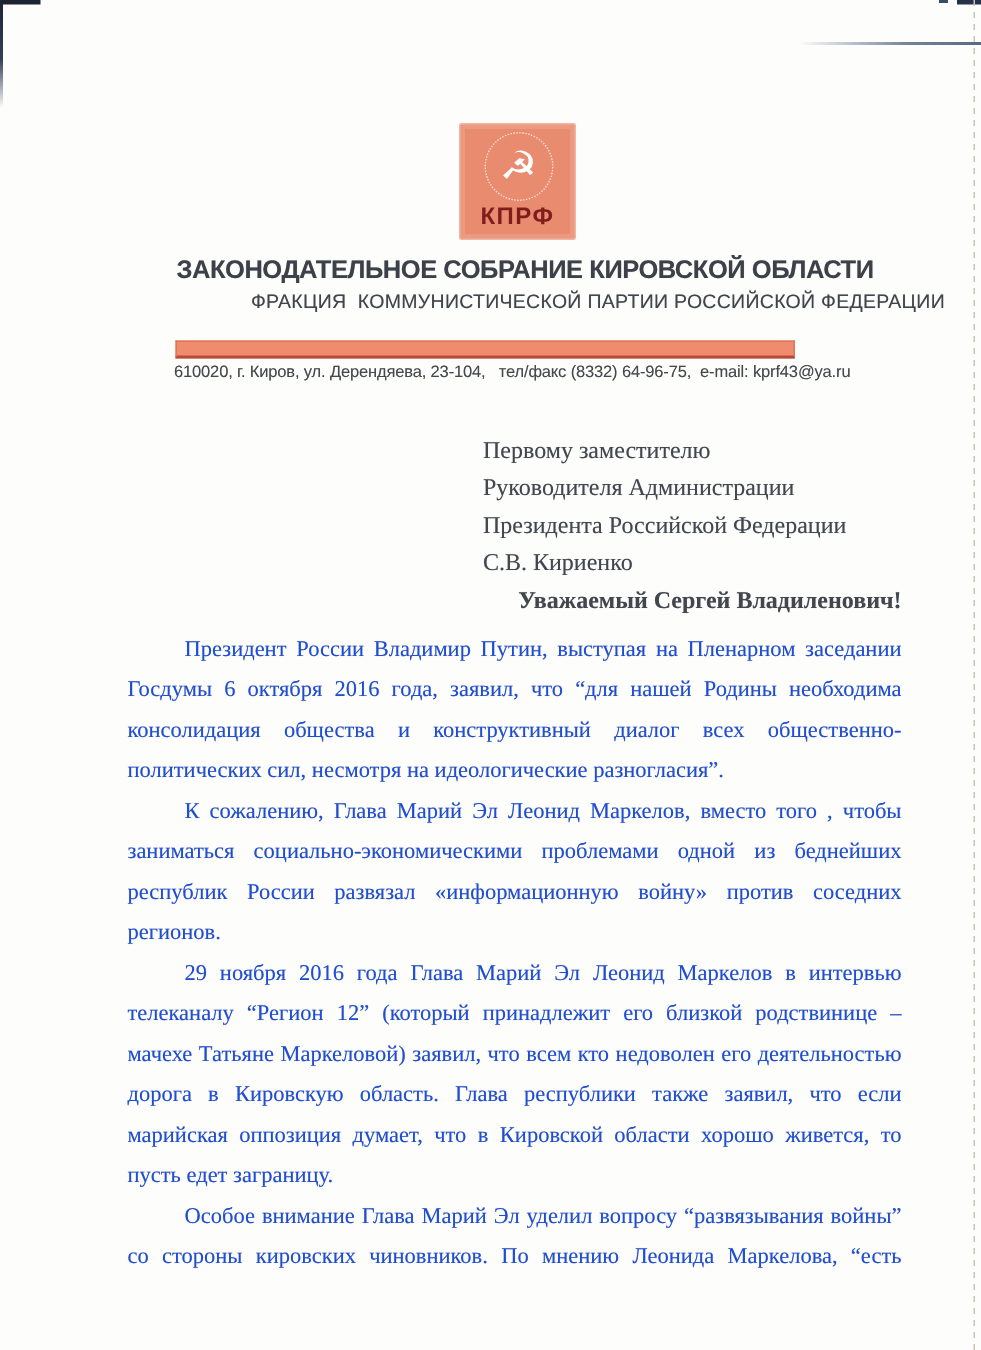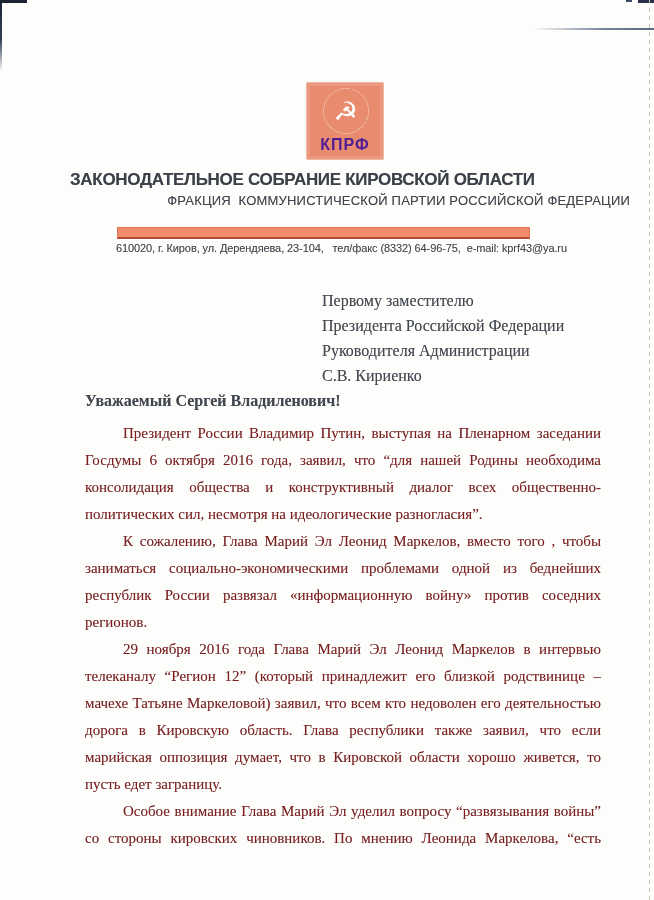--- a/index.html
+++ b/index.html
@@ -32,25 +32,25 @@
   .logo .emblem{
     position:absolute;left:17px;top:6px;width:44px;height:44px;
     border:1px dotted rgba(255,255,255,0.75);border-radius:50%;
     display:flex;align-items:center;justify-content:center;
     font-family:"DejaVu Sans",sans-serif;font-size:27px;line-height:1;
     color:#ffffff;transform:rotate(6deg);
   }
   .logo .logo-text{
     position:absolute;left:0;bottom:6px;width:100%;text-align:center;
     font-family:"Liberation Sans","DejaVu Sans",sans-serif;
-    font-weight:bold;font-size:16px;letter-spacing:1px;color:#4c1d95;
+    font-weight:bold;font-size:16px;letter-spacing:1px;color:#7f1d1d;
   }
   
   .org-title{
-    position:absolute;left:70px;top:170px;width:560px;text-align:left;
+    position:absolute;left:70px;top:170px;width:560px;text-align:center;
     font-family:"Liberation Sans","DejaVu Sans",sans-serif;
     font-weight:bold;font-size:17px;letter-spacing:-0.3px;color:#3c4048;
     white-space:pre;text-shadow:0 0 0.5px rgba(60,64,72,0.45);
   }
   .org-subtitle{
     position:absolute;left:70px;top:193px;width:560px;text-align:right;
     font-family:"Liberation Sans","DejaVu Sans",sans-serif;
     font-size:13px;letter-spacing:0.2px;color:#40444c;
     white-space:pre;text-shadow:0 0 0.5px rgba(64,68,76,0.4);
   }
@@ -65,27 +65,27 @@
     font-size:11px;letter-spacing:-0.1px;color:#45484e;white-space:pre;
     text-shadow:0 0 0.4px rgba(69,72,78,0.4);
   }
   
   .recipient{
     position:absolute;left:322px;top:288px;
     font-weight:normal;font-size:16px;line-height:25px;color:#42464f;
     text-shadow:0 0 0.5px rgba(66,70,79,0.4);
   }
   .salutation{
-    position:absolute;left:85px;top:392px;width:516px;text-align:left;
+    position:absolute;left:85px;top:392px;width:516px;text-align:right;
     font-weight:bold;font-size:16px;color:#42464f;
     text-shadow:0 0 0.5px rgba(66,70,79,0.4);
   }
   .body-text{
     position:absolute;left:85px;top:420px;width:516px;
-    font-size:15px;line-height:27px;text-align:justify;color:#7f1d1d;
+    font-size:15px;line-height:27px;text-align:justify;color:#1d4ed8;
     text-shadow:0 0 0.5px rgba(62,66,76,0.4);
   }
   .body-text p{margin:0;text-indent:38px;}
   .body-text p.cutoff{text-align-last:justify;}
 </style>
 </head>
 <body>
 
 <div class="page">
 
@@ -101,22 +101,22 @@
     <div class="logo-text">КПРФ</div>
   </div>
 
   <div class="org-title">ЗАКОНОДАТЕЛЬНОЕ СОБРАНИЕ КИРОВСКОЙ ОБЛАСТИ</div>
   <div class="org-subtitle">ФРАКЦИЯ  КОММУНИСТИЧЕСКОЙ ПАРТИИ РОССИЙСКОЙ ФЕДЕРАЦИИ</div>
   <div class="red-bar"></div>
   <div class="contact-line">610020, г. Киров, ул. Дерендяева, 23-104,   тел/факс (8332) 64-96-75,  e-mail: kprf43@ya.ru</div>
 
   <div class="recipient">
     <div>Первому заместителю</div>
+    <div>Руководителя Администрации</div>
     <div>Президента Российской Федерации</div>
-    <div>Руководителя Администрации</div>
     <div>С.В. Кириенко</div>
   </div>
 
   <div class="salutation">Уважаемый Сергей Владиленович!</div>
 
   <div class="body-text">
     <p>Президент России Владимир Путин, выступая на Пленарном заседании Госдумы 6 октября 2016 года, заявил, что “для нашей Родины необходима консолидация общества и конструктивный диалог всех общественно-политических сил, несмотря на идеологические разногласия”.</p>
     <p>К сожалению, Глава Марий Эл Леонид Маркелов, вместо того , чтобы заниматься социально-экономическими проблемами одной из беднейших республик России развязал «информационную войну» против соседних регионов.</p>
     <p>29 ноября 2016 года Глава Марий Эл Леонид Маркелов в интервью телеканалу “Регион 12” (который принадлежит его близкой родствинице – мачехе Татьяне Маркеловой) заявил, что всем кто недоволен его деятельностью дорога в Кировскую область. Глава республики также заявил, что если марийская оппозиция думает, что в Кировской области хорошо живется, то пусть едет заграницу.</p>
     <p class="cutoff">Особое внимание Глава Марий Эл уделил вопросу “развязывания войны” со стороны кировских чиновников. По мнению Леонида Маркелова, “есть</p>

